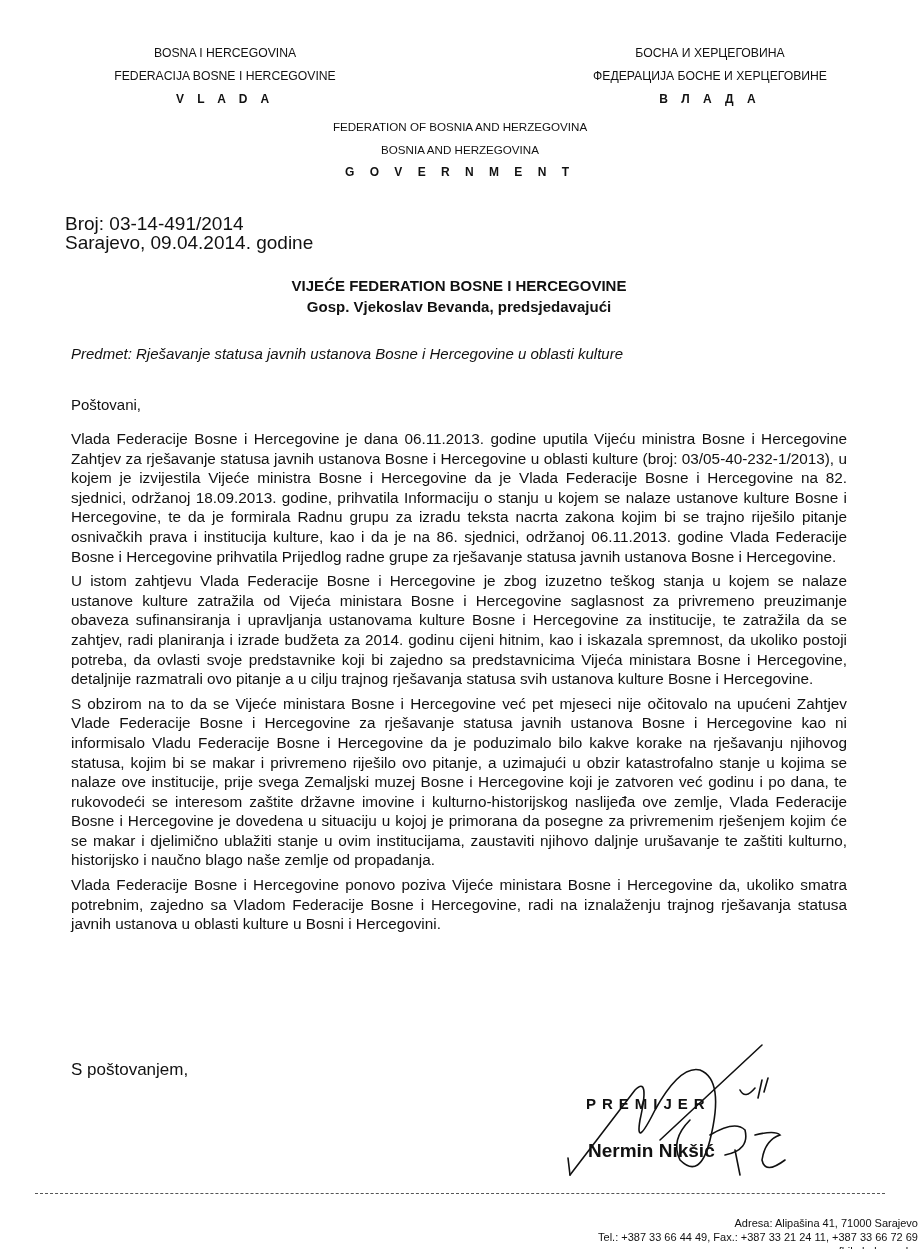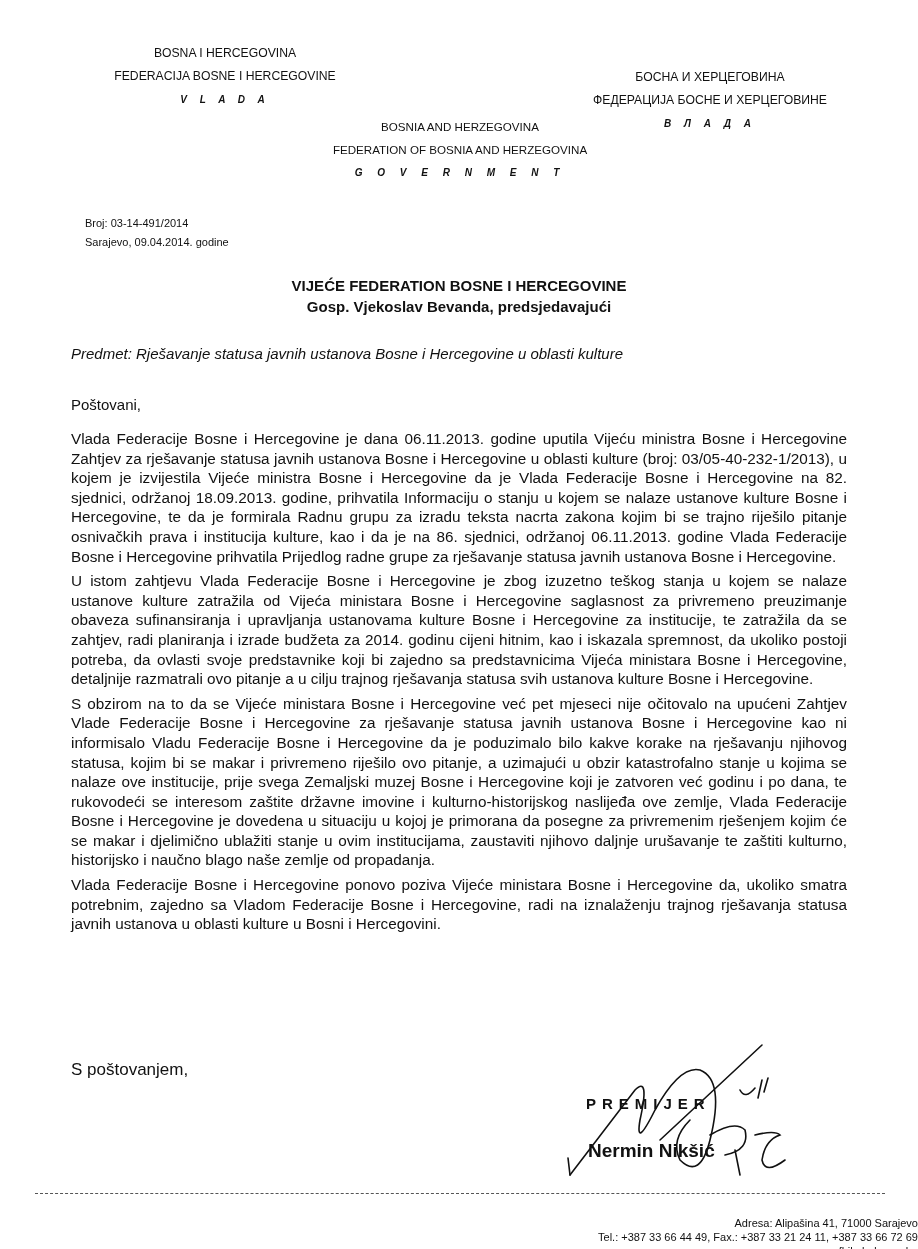--- a/index.html
+++ b/index.html
@@ -1,24 +1,24 @@
 <!DOCTYPE html>
 <html><head>
 <meta charset="utf-8">
 <style>
   html, body { margin: 0; padding: 0; background: #ffffff; }
   body { width: 918px; height: 1249px; position: relative; overflow: hidden; color: #111; font-family: "Liberation Sans", sans-serif; }
   .hdr { position: absolute; text-align: center; font-size: 12.2px; line-height: 23px; }
   .hdr .l { display: block; }
-  .hdr .em { font-weight: bold; font-style: italic; letter-spacing: 5px; font-size: 10px; }
+  .hdr .em { font-weight: bold; letter-spacing: 5px; font-size: 12px; }
   #hdr-left { left: 60px; top: 42px; width: 330px; }
-  #hdr-right { left: 530px; top: 42px; width: 360px; margin-top: 24px; }
+  #hdr-right { left: 530px; top: 42px; width: 360px; }
   #hdr-center { left: 270px; top: 115px; width: 380px; font-size: 11.6px; }
   #hdr-center .em { letter-spacing: 6px; }
-  .meta { position: absolute; left: 85px; top: 214px; font-size: 11px; line-height: 19px; }
+  .meta { position: absolute; left: 65px; top: 214px; font-size: 19px; line-height: 19px; }
   .meta div { display: block; }
   .recipient { position: absolute; left: 0; width: 918px; top: 275px; text-align: center; font-weight: bold; font-size: 15px; line-height: 21px; }
   .subject { position: absolute; left: 71px; top: 345px; font-style: italic; font-size: 15px; }
   .salute { position: absolute; left: 71px; top: 396px; font-size: 15px; }
   .body { position: absolute; left: 71px; top: 429px; width: 776px; font-size: 15.3px; line-height: 19.6px; text-align: justify; }
   .body p { margin: 0 0 5px 0; }
   .closing { position: absolute; left: 71px; top: 1060px; font-size: 17px; }
   .sig { position: absolute; left: 540px; top: 1040px; width: 260px; height: 150px; }
   .sig svg { position: absolute; left: 0; top: 0; }
   .sig-title { position: absolute; left: 46px; top: 55px; font-weight: bold; font-size: 15px; letter-spacing: 6px; }
@@ -36,22 +36,22 @@
   <span class="l em">V L A D A</span>
 </div>
 
 <div class="hdr" id="hdr-right">
   <span class="l">БОСНА И ХЕРЦЕГОВИНА</span>
   <span class="l">ФЕДЕРАЦИЈА БОСНЕ  И ХЕРЦЕГОВИНЕ</span>
   <span class="l em">В Л А Д А</span>
 </div>
 
 <div class="hdr" id="hdr-center">
+  <span class="l">FEDERATION OF BOSNIA AND HERZEGOVINA</span>
   <span class="l">BOSNIA AND HERZEGOVINA</span>
-  <span class="l">FEDERATION OF BOSNIA AND HERZEGOVINA</span>
   <span class="l em">G O V E R N M E N T</span>
 </div>
 
 <div class="meta">
   <div>Broj: 03-14-491/2014</div>
   <div>Sarajevo, 09.04.2014. godine</div>
 </div>
 
 <div class="recipient">
   <div>VIJEĆE FEDERATION BOSNE I HERCEGOVINE</div>

